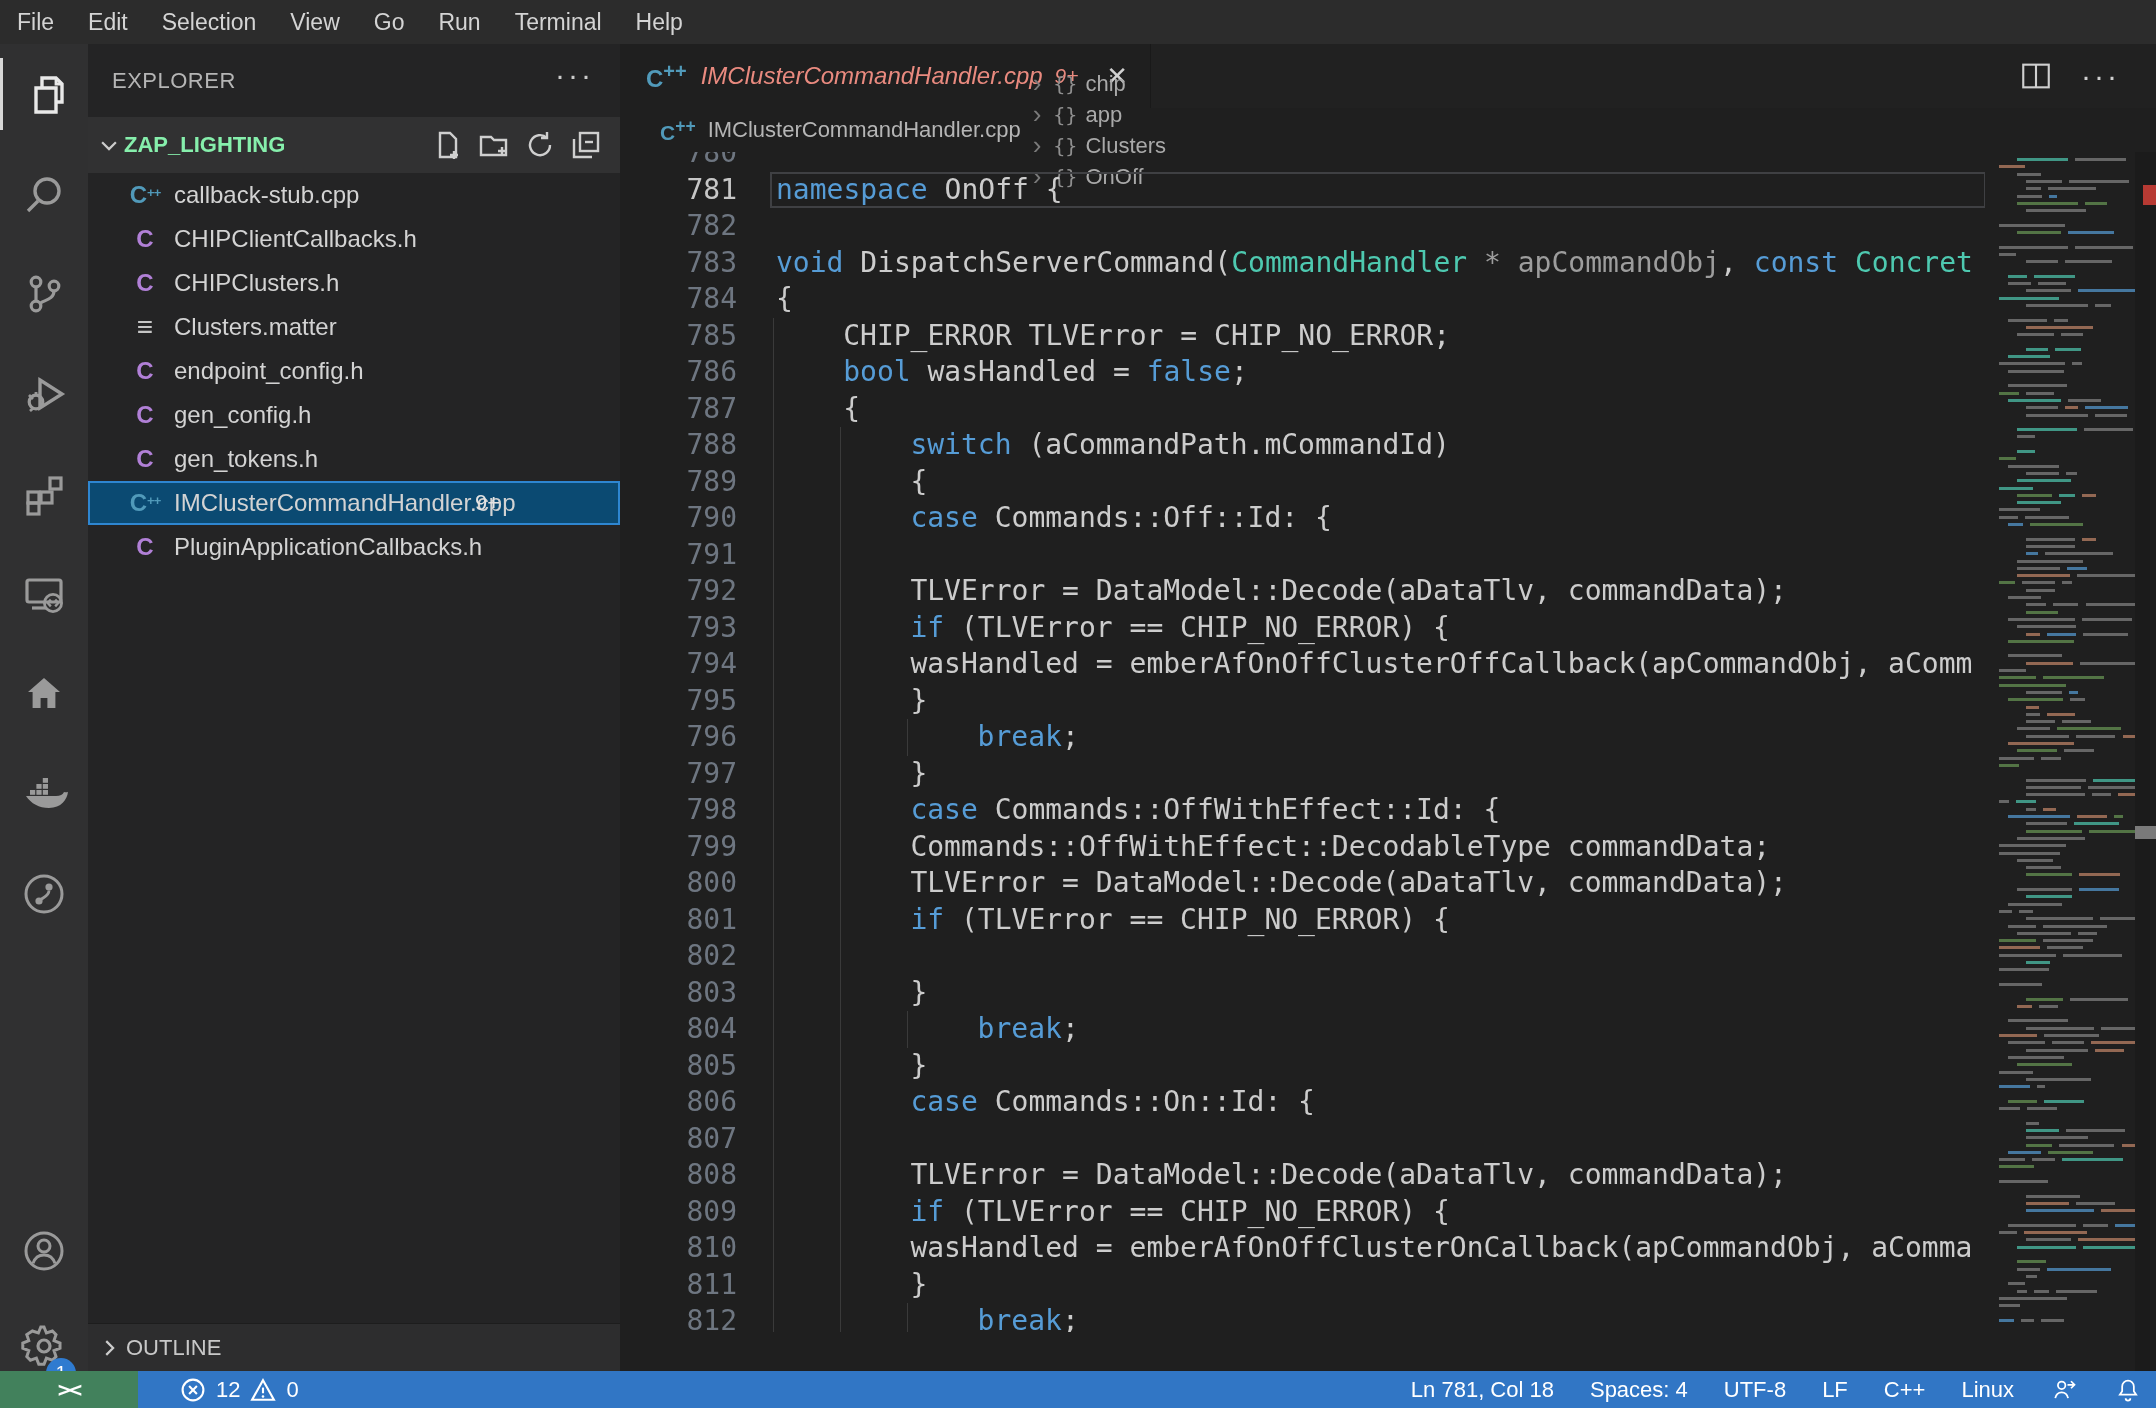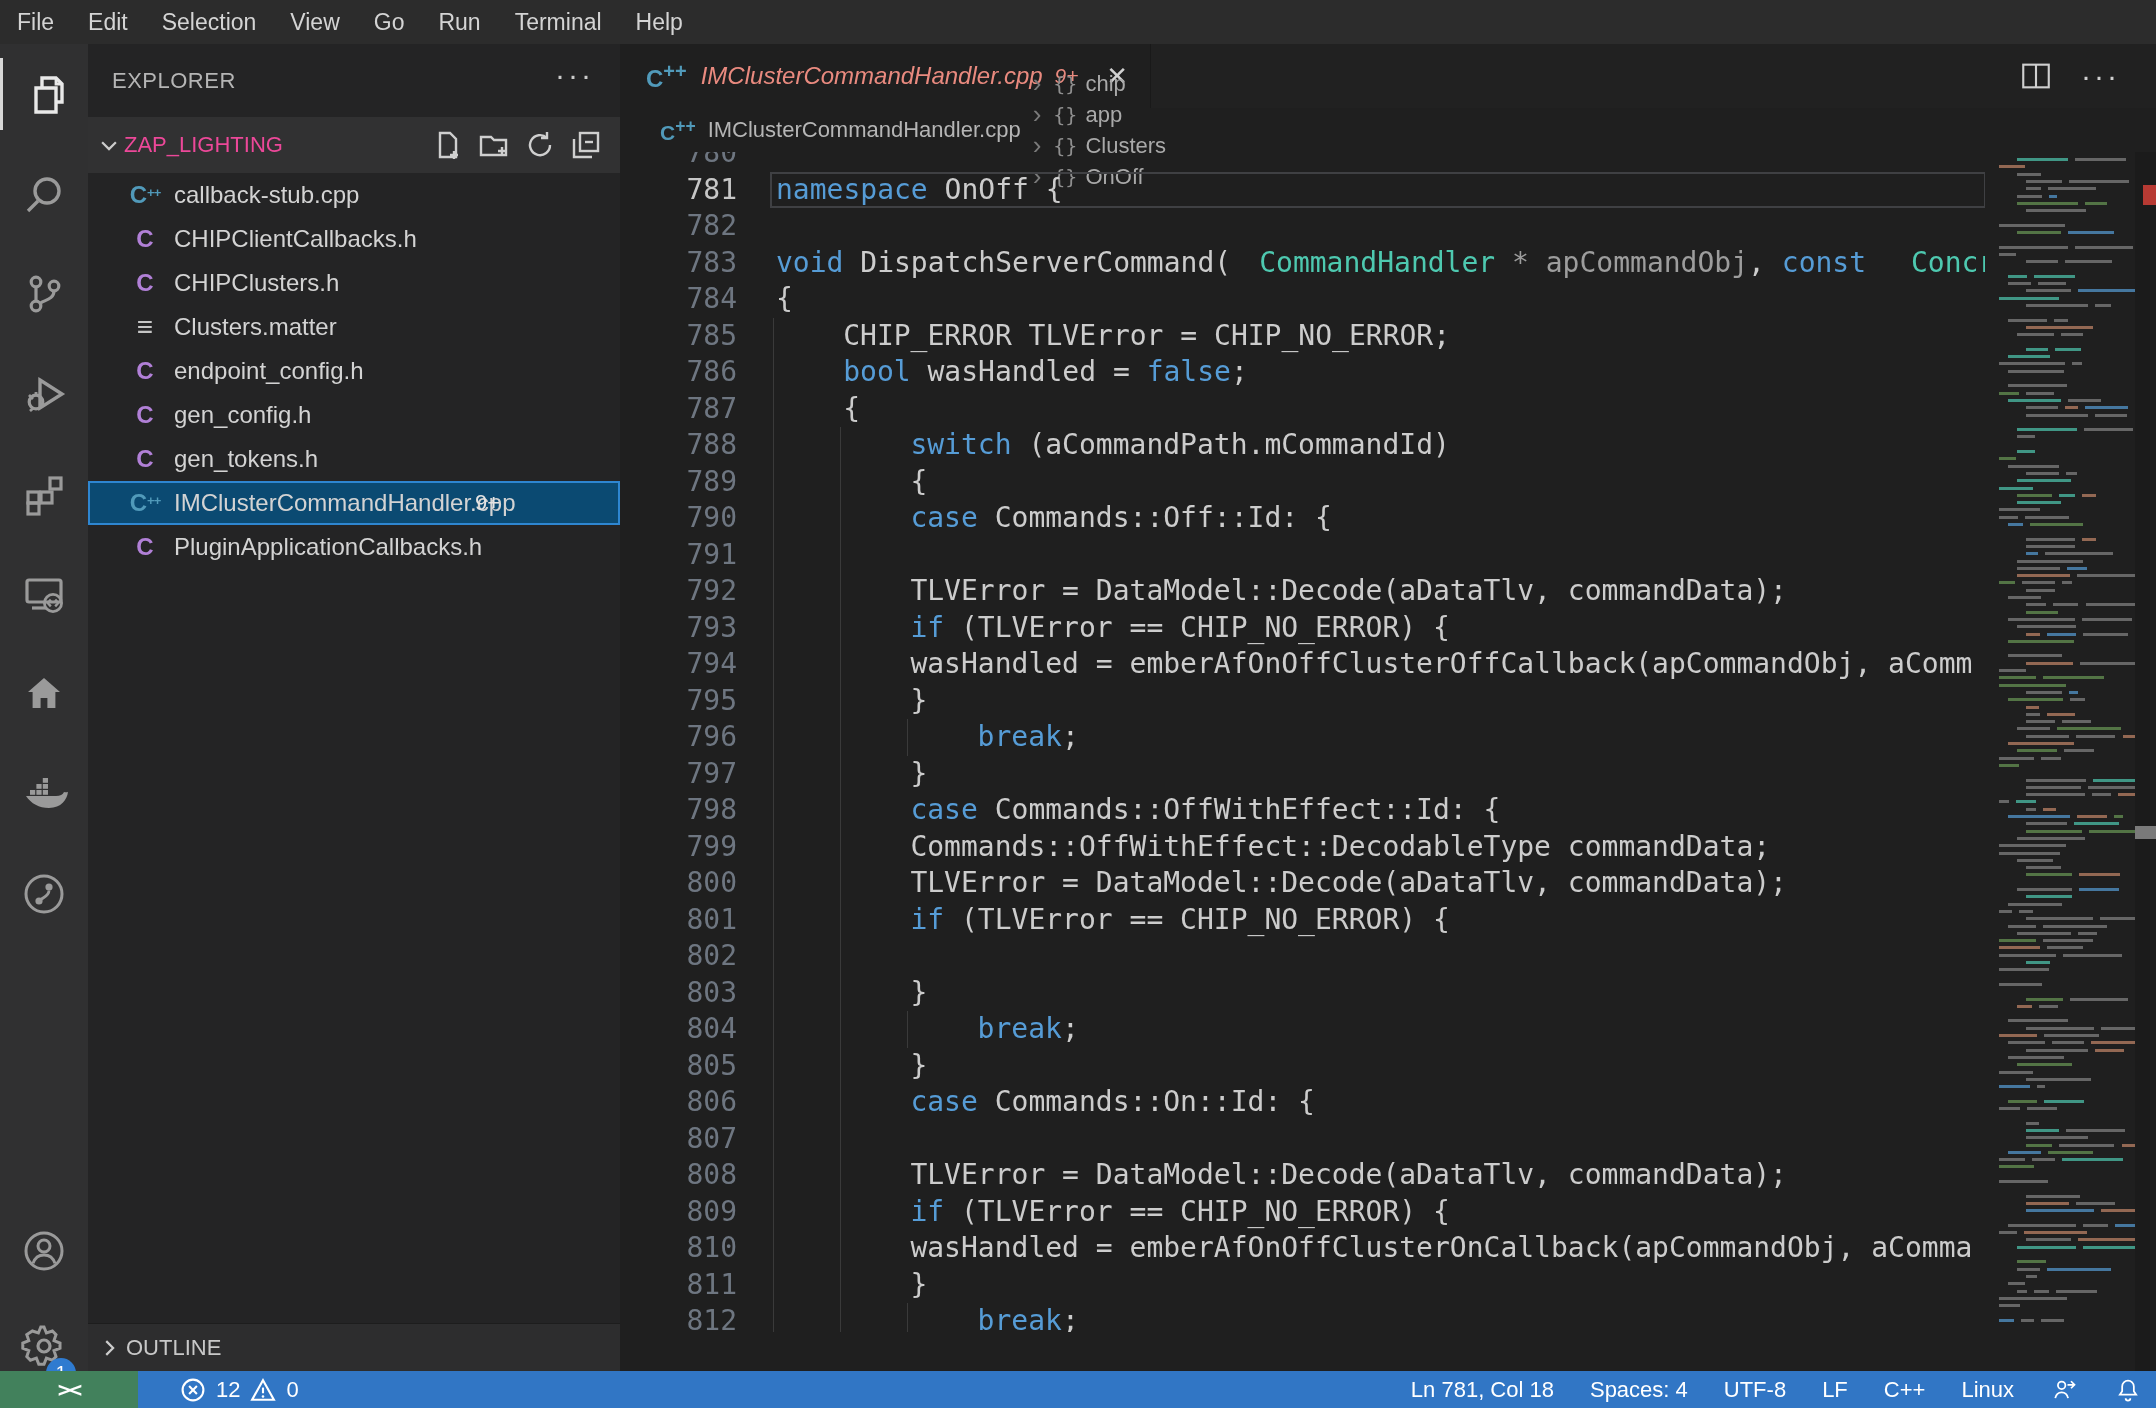--- a/index.html
+++ b/index.html
@@ -17,21 +17,21 @@
   .act-item svg{width:48px;height:48px;}
   .act-bottom{position:absolute;left:0;width:88px;}
   .badge-dot{position:absolute;right:12px;bottom:8px;width:30px;height:30px;border-radius:50%;
              background:#2f7bd0;color:#fff;font-size:19px;display:flex;align-items:center;justify-content:center;}
   
   #sidebar{left:88px;top:44px;width:532px;height:1327px;background:#242425;}
   #sb-title-row{position:absolute;left:0;top:0;width:532px;height:73px;display:flex;align-items:center;}
   #sb-title{margin-left:24px;font-size:22px;letter-spacing:.5px;color:#b5b5b5;}
   #sb-more{position:absolute;right:26px;top:14px;font-size:30px;color:#cccccc;letter-spacing:3px;}
   #section-header{position:absolute;left:0;top:73px;width:532px;height:56px;background:#313132;display:flex;align-items:center;}
-  #section-label{font-size:22px;font-weight:normal;color:#ec4899;margin-left:4px;}
+  #section-label{font-size:22px;font-weight:bold;color:#86efac;margin-left:4px;}
   .chev{width:22px;height:22px;margin-left:10px;color:#cccccc;flex:0 0 auto;}
   .sec-actions{position:absolute;right:18px;top:0;height:56px;display:flex;align-items:center;gap:14px;}
   .sec-actions .aicon{width:32px;height:32px;color:#cfcfcf;}
   #filelist{position:absolute;left:0;top:129px;width:532px;}
   .file-row{position:relative;height:44px;display:flex;align-items:center;font-size:24px;color:#d3d3d3;}
   .file-row .ficon{width:34px;margin-left:40px;margin-right:12px;text-align:center;font-weight:bold;font-size:24px;flex:0 0 auto;}
   .ficon.cpp{color:#519aba;}
   .ficon.h{color:#b180d7;}
   .ficon.matter{color:#c5c5c5;font-weight:normal;font-size:28px;}
   .ficon sup{font-size:13px;vertical-align:6px;letter-spacing:-1px;}
@@ -58,21 +58,21 @@
   
   #code-viewport{position:absolute;left:0;top:108px;width:1365px;height:1180px;overflow:hidden;}
   #code-lines{position:absolute;left:0;top:-17px;width:1365px;
               font-family:"DejaVu Sans Mono",monospace;font-size:28px;}
   .code-line{position:relative;height:36.5px;line-height:36.5px;white-space:pre;}
   .lnum{position:absolute;left:0;top:0;width:117px;text-align:right;color:#6e7681;}
   .lnum.active{color:#c6c6c6;}
   .ltext{position:absolute;top:0;left:156px;}
   .guide{position:absolute;top:0;bottom:0;width:1px;background:#3a3a3a;}
   .curline-box{position:absolute;left:150px;width:1212px;top:0;bottom:0;border:2px solid #3f4043;}
-  .tk-k{color:#569cd6;} .tk-t{color:#4ec9b0;margin-left:28px;} .tk-p{color:#cccccc;} .tk-d{color:#9d9d9d;}
+  .tk-k{color:#569cd6;} .tk-t{color:#4ec9b0;} .tk-p{color:#cccccc;} .tk-d{color:#9d9d9d;}
   
   #minimap{position:absolute;left:1375px;top:108px;width:140px;height:1180px;overflow:hidden;}
   #overview-lane{position:absolute;left:1515px;top:108px;width:21px;height:1219px;background:#1b1b1b;}
   #ov-error{position:absolute;left:8px;top:33px;width:13px;height:20px;}
   #ov-thumb{position:absolute;left:0;top:674px;width:21px;height:13px;background:#8b8b8b;opacity:.85;}
   
   #statusbar{left:0;top:1371px;width:2156px;height:37px;display:flex;align-items:center;font-size:22px;color:#ffffff;}
   #remote-ind{width:138px;height:37px;display:flex;align-items:center;justify-content:center;font-family:"DejaVu Sans Mono",monospace;font-weight:bold;font-size:22px;letter-spacing:-2px;}
   #problems{display:flex;align-items:flex-start;gap:10px;margin-left:42px;}
   #problems svg{width:26px;height:26px;}

